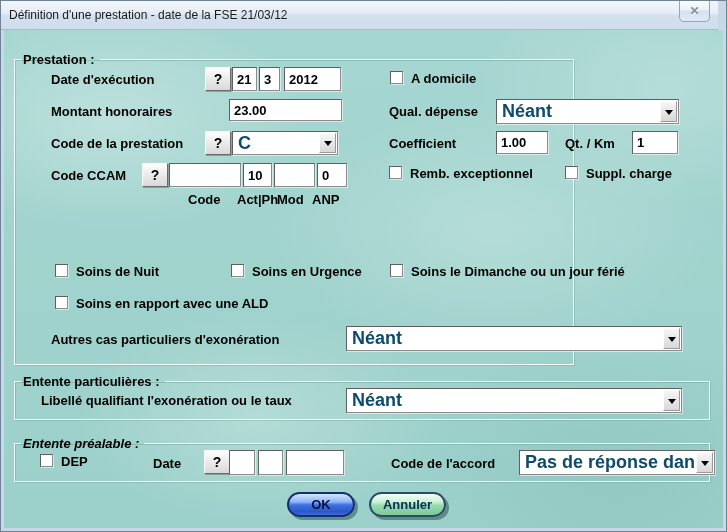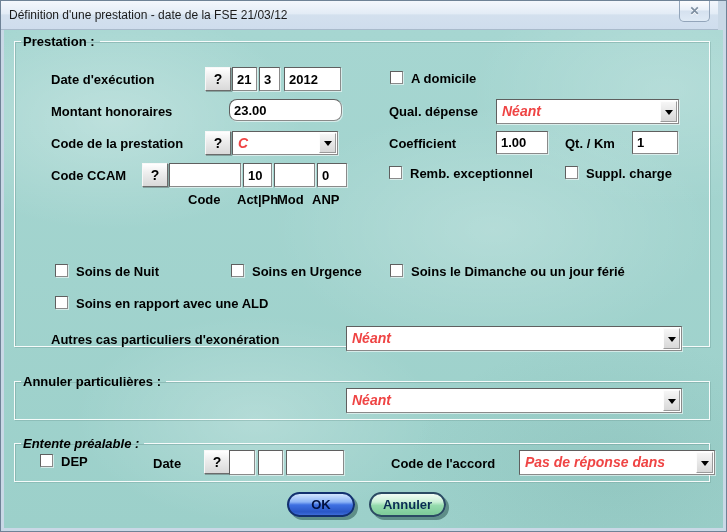--- a/index.html
+++ b/index.html
@@ -61,22 +61,22 @@
     padding:0 4px; outline:none;
   }
   .combo {
     position:absolute; background:#fff;
     border:1px solid #8a8a8a; border-top-color:#5f5f5f; border-left-color:#5f5f5f;
     box-shadow:1px 1px 0 rgba(255,255,255,0.55);
     cursor:default;
   }
   .combo-val {
     position:absolute; left:5px; top:0; bottom:0; right:20px;
-    font-size:14px; font-weight:bold; color:#ef4444;
-    line-height:22px; white-space:nowrap; overflow:hidden;font-style:italic;
+    font-size:18px; font-weight:bold; color:#0c4a6e;
+    line-height:22px; white-space:nowrap; overflow:hidden;
   }
   .combo-btn {
     position:absolute; right:1px; top:1px; bottom:1px; width:17px;
     background:linear-gradient(180deg,#f6f6f6,#d8d8d8);
     border:1px solid #9a9a9a; border-top-color:#fdfdfd; border-left-color:#fdfdfd;
     cursor:pointer;
   }
   .tri {
     position:absolute; left:50%; top:50%; margin:-2px 0 0 -4px;
     width:0; height:0;
@@ -119,37 +119,37 @@
 
   <div class="titlebar">
     <span class="title-text">Définition d'une prestation - date de la FSE 21/03/12</span>
     <div class="close-btn">
       <span>✕</span>
     </div>
   </div>
 
   <div class="body">
 
-    <fieldset class="grp" style="left:10px; top:4px; width:696px; height:313px;">
+    <fieldset class="grp" style="left:10px; top:22px; width:560px; height:313px;">
       <legend>Prestation :</legend>
     </fieldset>
 
     <span class="lbl" style="left:47px; top:42px;">Date d'exécution</span>
     <button class="help" style="left:201px; top:37px;">?</button>
     <input class="fld" style="left: 228px; top: 37px; width: 25px; height: 24px;" value="21">
     <input class="fld" style="left: 255px; top: 37px; width: 21px; height: 24px;" value="3">
     <input class="fld" style="left: 280px; top: 37px; width: 57px; height: 24px;" value="2012">
 
     <div class="cb" style="left:386px; top:41px;">
       <span class="cb-box"></span>
       <span class="cb-lbl">A domicile</span>
     </div>
 
     <span class="lbl" style="left:47px; top:74px;">Montant honoraires</span>
-    <input class="fld" style="left: 225px; top: 69px; width: 113px; height: 22px; border-radius: 8px;" value="23.00">
+    <input class="fld" style="left: 225px; top: 69px; width: 113px; height: 22px;" value="23.00">
 
     <span class="lbl" style="left:385px; top:74px;">Qual. dépense</span>
     <div class="combo" style="left:492px; top:69px; width:183px; height:25px;">
       <span class="combo-val">Néant</span>
       <span class="combo-btn">
           <i class="tri"></i>
         </span>
     </div>
 
     <span class="lbl" style="left:47px; top:106px;">Code de la prestation</span>
@@ -206,23 +206,24 @@
 
     <span class="lbl" style="left:47px; top:302px;">Autres cas particuliers d'exonération</span>
     <div class="combo" style="left:342px; top:296px; width:336px; height:25px;">
       <span class="combo-val">Néant</span>
       <span class="combo-btn">
           <i class="tri"></i>
         </span>
     </div>
 
     <fieldset class="grp" style="left:10px; top:344px; width:696px; height:46px;">
-      <legend>Annuler particulières :</legend>
+      <legend>Entente particulières :</legend>
     </fieldset>
 
+    <span class="lbl" style="left:37px; top:363px;">Libellé qualifiant l'exonération ou le taux</span>
     <div class="combo" style="left:342px; top:358px; width:336px; height:25px;">
       <span class="combo-val">Néant</span>
       <span class="combo-btn">
           <i class="tri"></i>
         </span>
     </div>
 
     <fieldset class="grp" style="left:10px; top:406px; width:696px; height:46px;font-style:italic;">
       <legend>Entente préalable :</legend>
     </fieldset>

